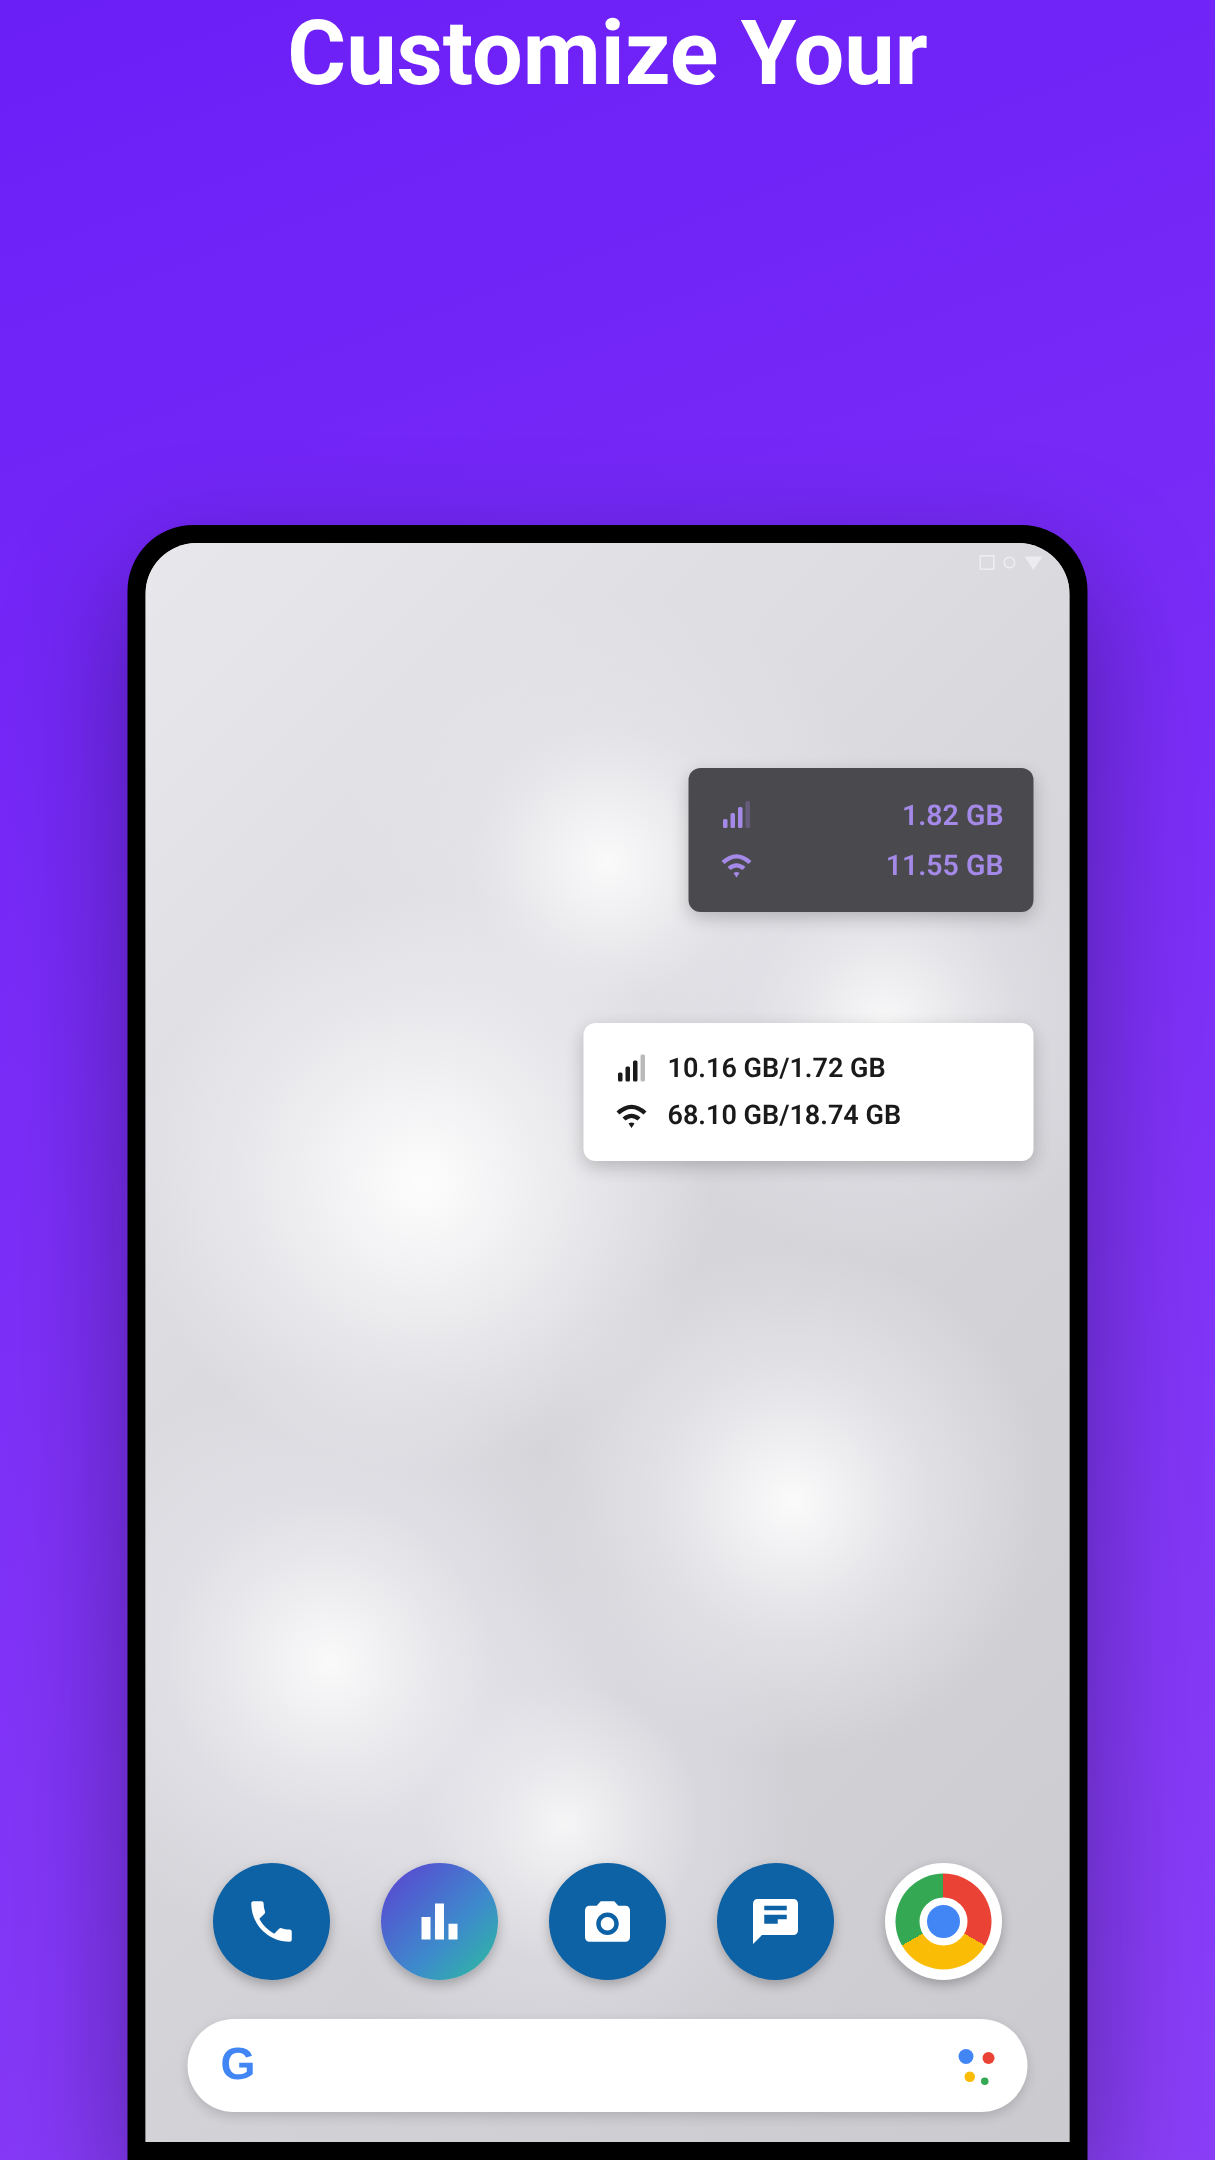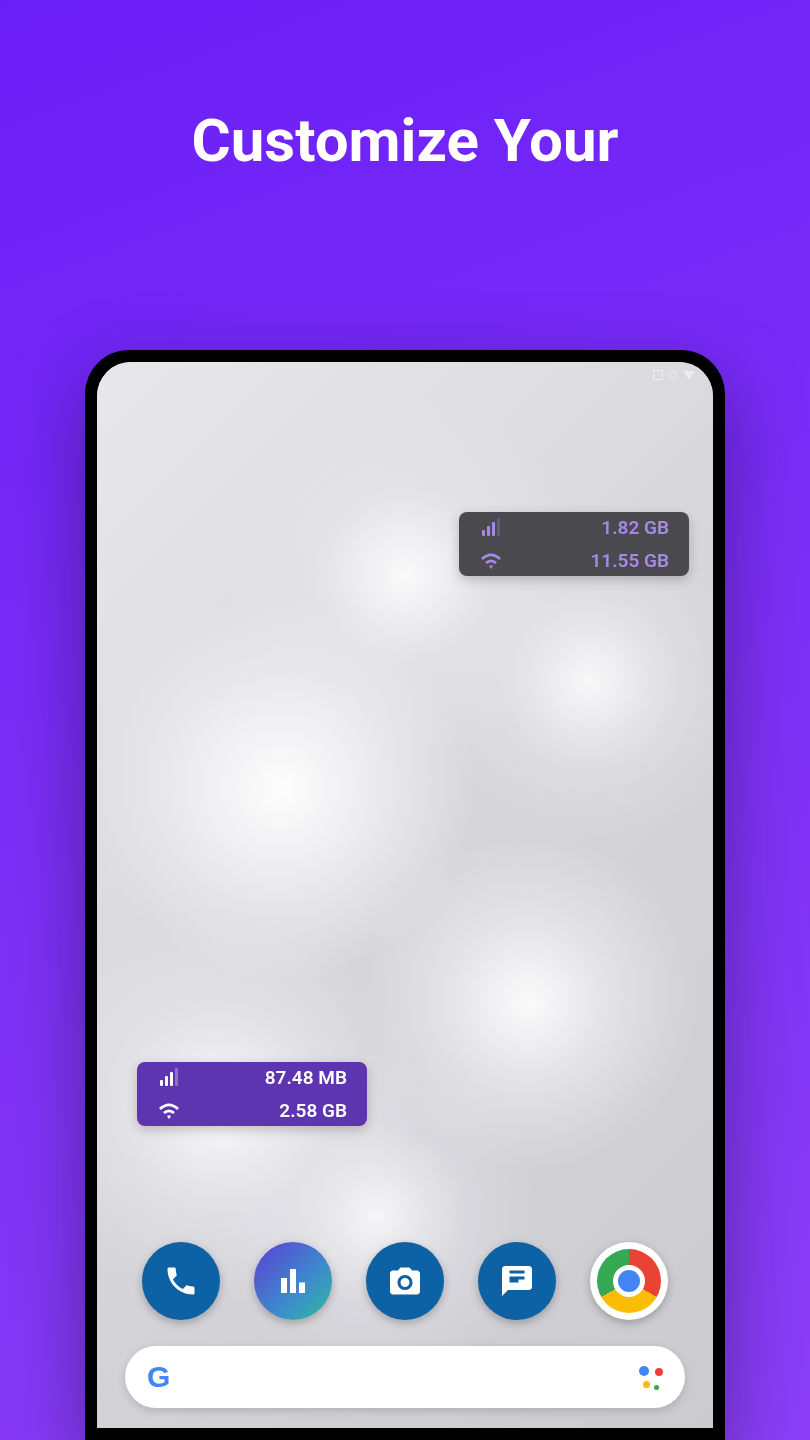--- a/index.html
+++ b/index.html
@@ -6,21 +6,20 @@
     body {
       width: 810px;
       height: 1440px;
       background: linear-gradient(160deg, #6b1ff7 0%, #7c2ff7 50%, #8a3ff7 100%);
       font-family: -apple-system, BlinkMacSystemFont, 'Segoe UI', Roboto, sans-serif;
       overflow: hidden;
       position: relative;
     }
     .title-area {
       text-align: center;
-      padding-top: 105px;
       color: #fff;
     }
     .title-line {
       font-size: 60px;
       font-weight: 700;
       line-height: 1.2;
     }
     .phone-frame {
       position: absolute;
       left: 50%;
@@ -59,21 +58,21 @@
       display: flex; gap: 6px; align-items: center;
       opacity: 0.55;
     }
     .sb-square { width: 10px; height: 10px; border: 1.5px solid #fff; }
     .sb-dot { width: 8px; height: 8px; border: 1.5px solid #fff; border-radius: 50%; }
     .sb-tri { width: 0; height: 0; border-left: 6px solid transparent; border-right: 6px solid transparent; border-top: 9px solid #fff; opacity: 0.9; }
 
     .widget {
       position: absolute;
       border-radius: 8px;
-      padding: 4px 20px;
+      padding: 20px 20px;
       display: flex;
       flex-direction: column;
       gap: 10px;
       box-shadow: 0 4px 12px rgba(0,0,0,0.2);
     }
     .widget-row { display: flex; align-items: center; gap: 14px; }
     .widget-row .val { font-weight: 600; font-size: 19px; flex: 1; text-align: right; }
     .widget-row .icon-wrap { width: 24px; display: flex; justify-content: center; }
 
     .widget.dark { background: #4a4a4e; color: #a589e8; top: 150px; right: 24px; width: 230px; }
@@ -168,42 +167,42 @@
       <div class="widget-row">
         <span class="icon-wrap">
           <svg viewBox="0 0 24 20">
               <path d="M12 18 L14 15 Q12 13.5 10 15 Z M6 11 Q12 6 18 11 L16 13 Q12 9.5 8 13 Z M2 7 Q12 -2 22 7 L20 9 Q12 1.5 4 9 Z" fill="currentColor"></path>
             </svg>
         </span>
         <span class="val">11.55 GB</span>
       </div>
     </div>
 
-
-    <div class="widget purple">
+    <div class="widget light">
       <div class="widget-row">
         <span class="icon-wrap">
           <span class="signal-icon">
               <span></span>
               <span></span>
               <span></span>
               <span class="dim"></span>
             </span>
         </span>
-        <span class="val">87.48 MB</span>
+        <span class="val">10.16 GB/1.72 GB</span>
       </div>
       <div class="widget-row">
         <span class="icon-wrap">
           <svg viewBox="0 0 24 20">
               <path d="M12 18 L14 15 Q12 13.5 10 15 Z M6 11 Q12 6 18 11 L16 13 Q12 9.5 8 13 Z M2 7 Q12 -2 22 7 L20 9 Q12 1.5 4 9 Z" fill="currentColor"></path>
             </svg>
         </span>
-        <span class="val">2.58 GB</span>
-      </div>
-    </div>
+        <span class="val">68.10 GB/18.74 GB</span>
+      </div>
+    </div>
+
 
     <div class="dock">
       <div class="dock-icon blue" title="Phone">
         <svg viewBox="0 0 24 24">
             <path d="M6.6 10.8c1.4 2.8 3.8 5.1 6.6 6.6l2.2-2.2c.3-.3.7-.4 1-.2 1.1.4 2.3.6 3.6.6.6 0 1 .4 1 1V20c0 .6-.4 1-1 1C10.6 21 3 13.4 3 4c0-.6.4-1 1-1h3.5c.6 0 1 .4 1 1 0 1.2.2 2.4.6 3.6.1.4 0 .8-.2 1l-2.3 2.2z"></path>
           </svg>
       </div>
       <div class="dock-icon grad" title="Data Usage">
         <svg viewBox="0 0 24 24">
             <rect x="4" y="10" width="4" height="10"></rect>

